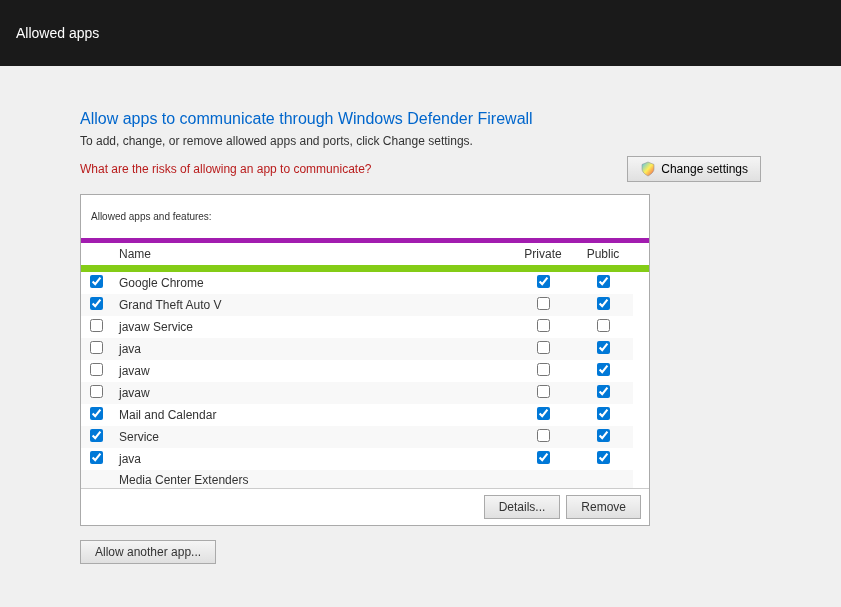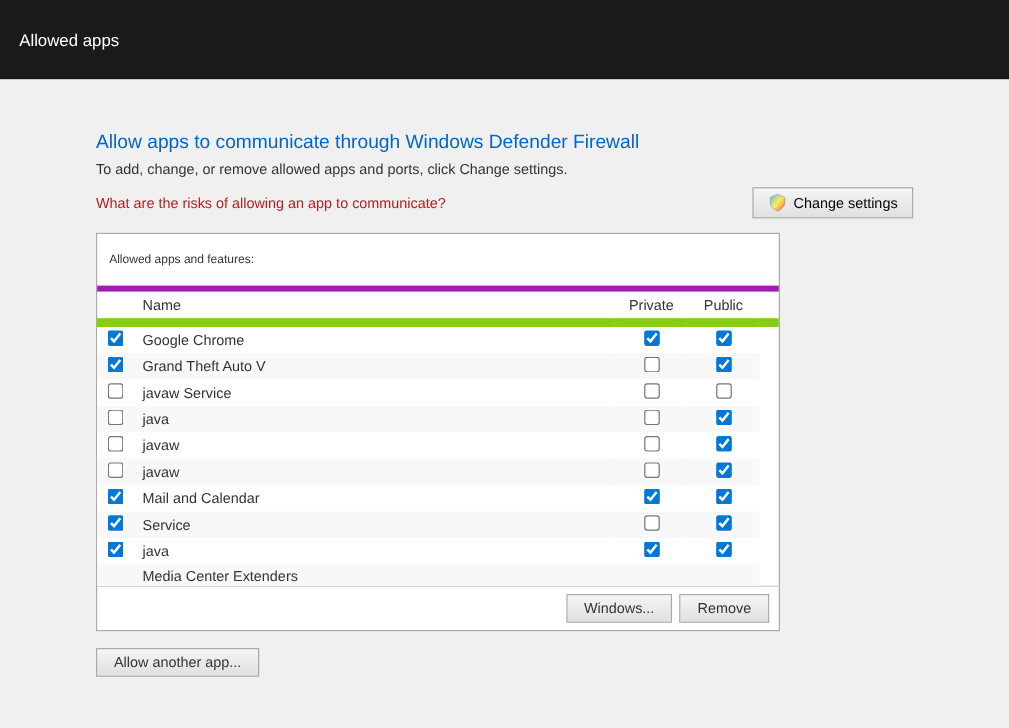--- a/index.html
+++ b/index.html
@@ -257,21 +257,21 @@
             <tr class="app-row">
               <td class="checkbox-cell"></td>
               <td>Media Center Extenders</td>
               <td class="checkbox-cell"></td>
               <td class="checkbox-cell"></td>
             </tr>
           </tbody>
       </table>
     </div>
     <div id="panel-footer">
-      <button class="footer-btn">Windows...</button>
+      <button class="footer-btn">Details...</button>
       <button class="footer-btn">Remove</button>
     </div>
   </div>
 
   <div id="bottom-row">
     <button id="allow-another-btn">Allow another app...</button>
   </div>
 </div>
 
 </body></html>

